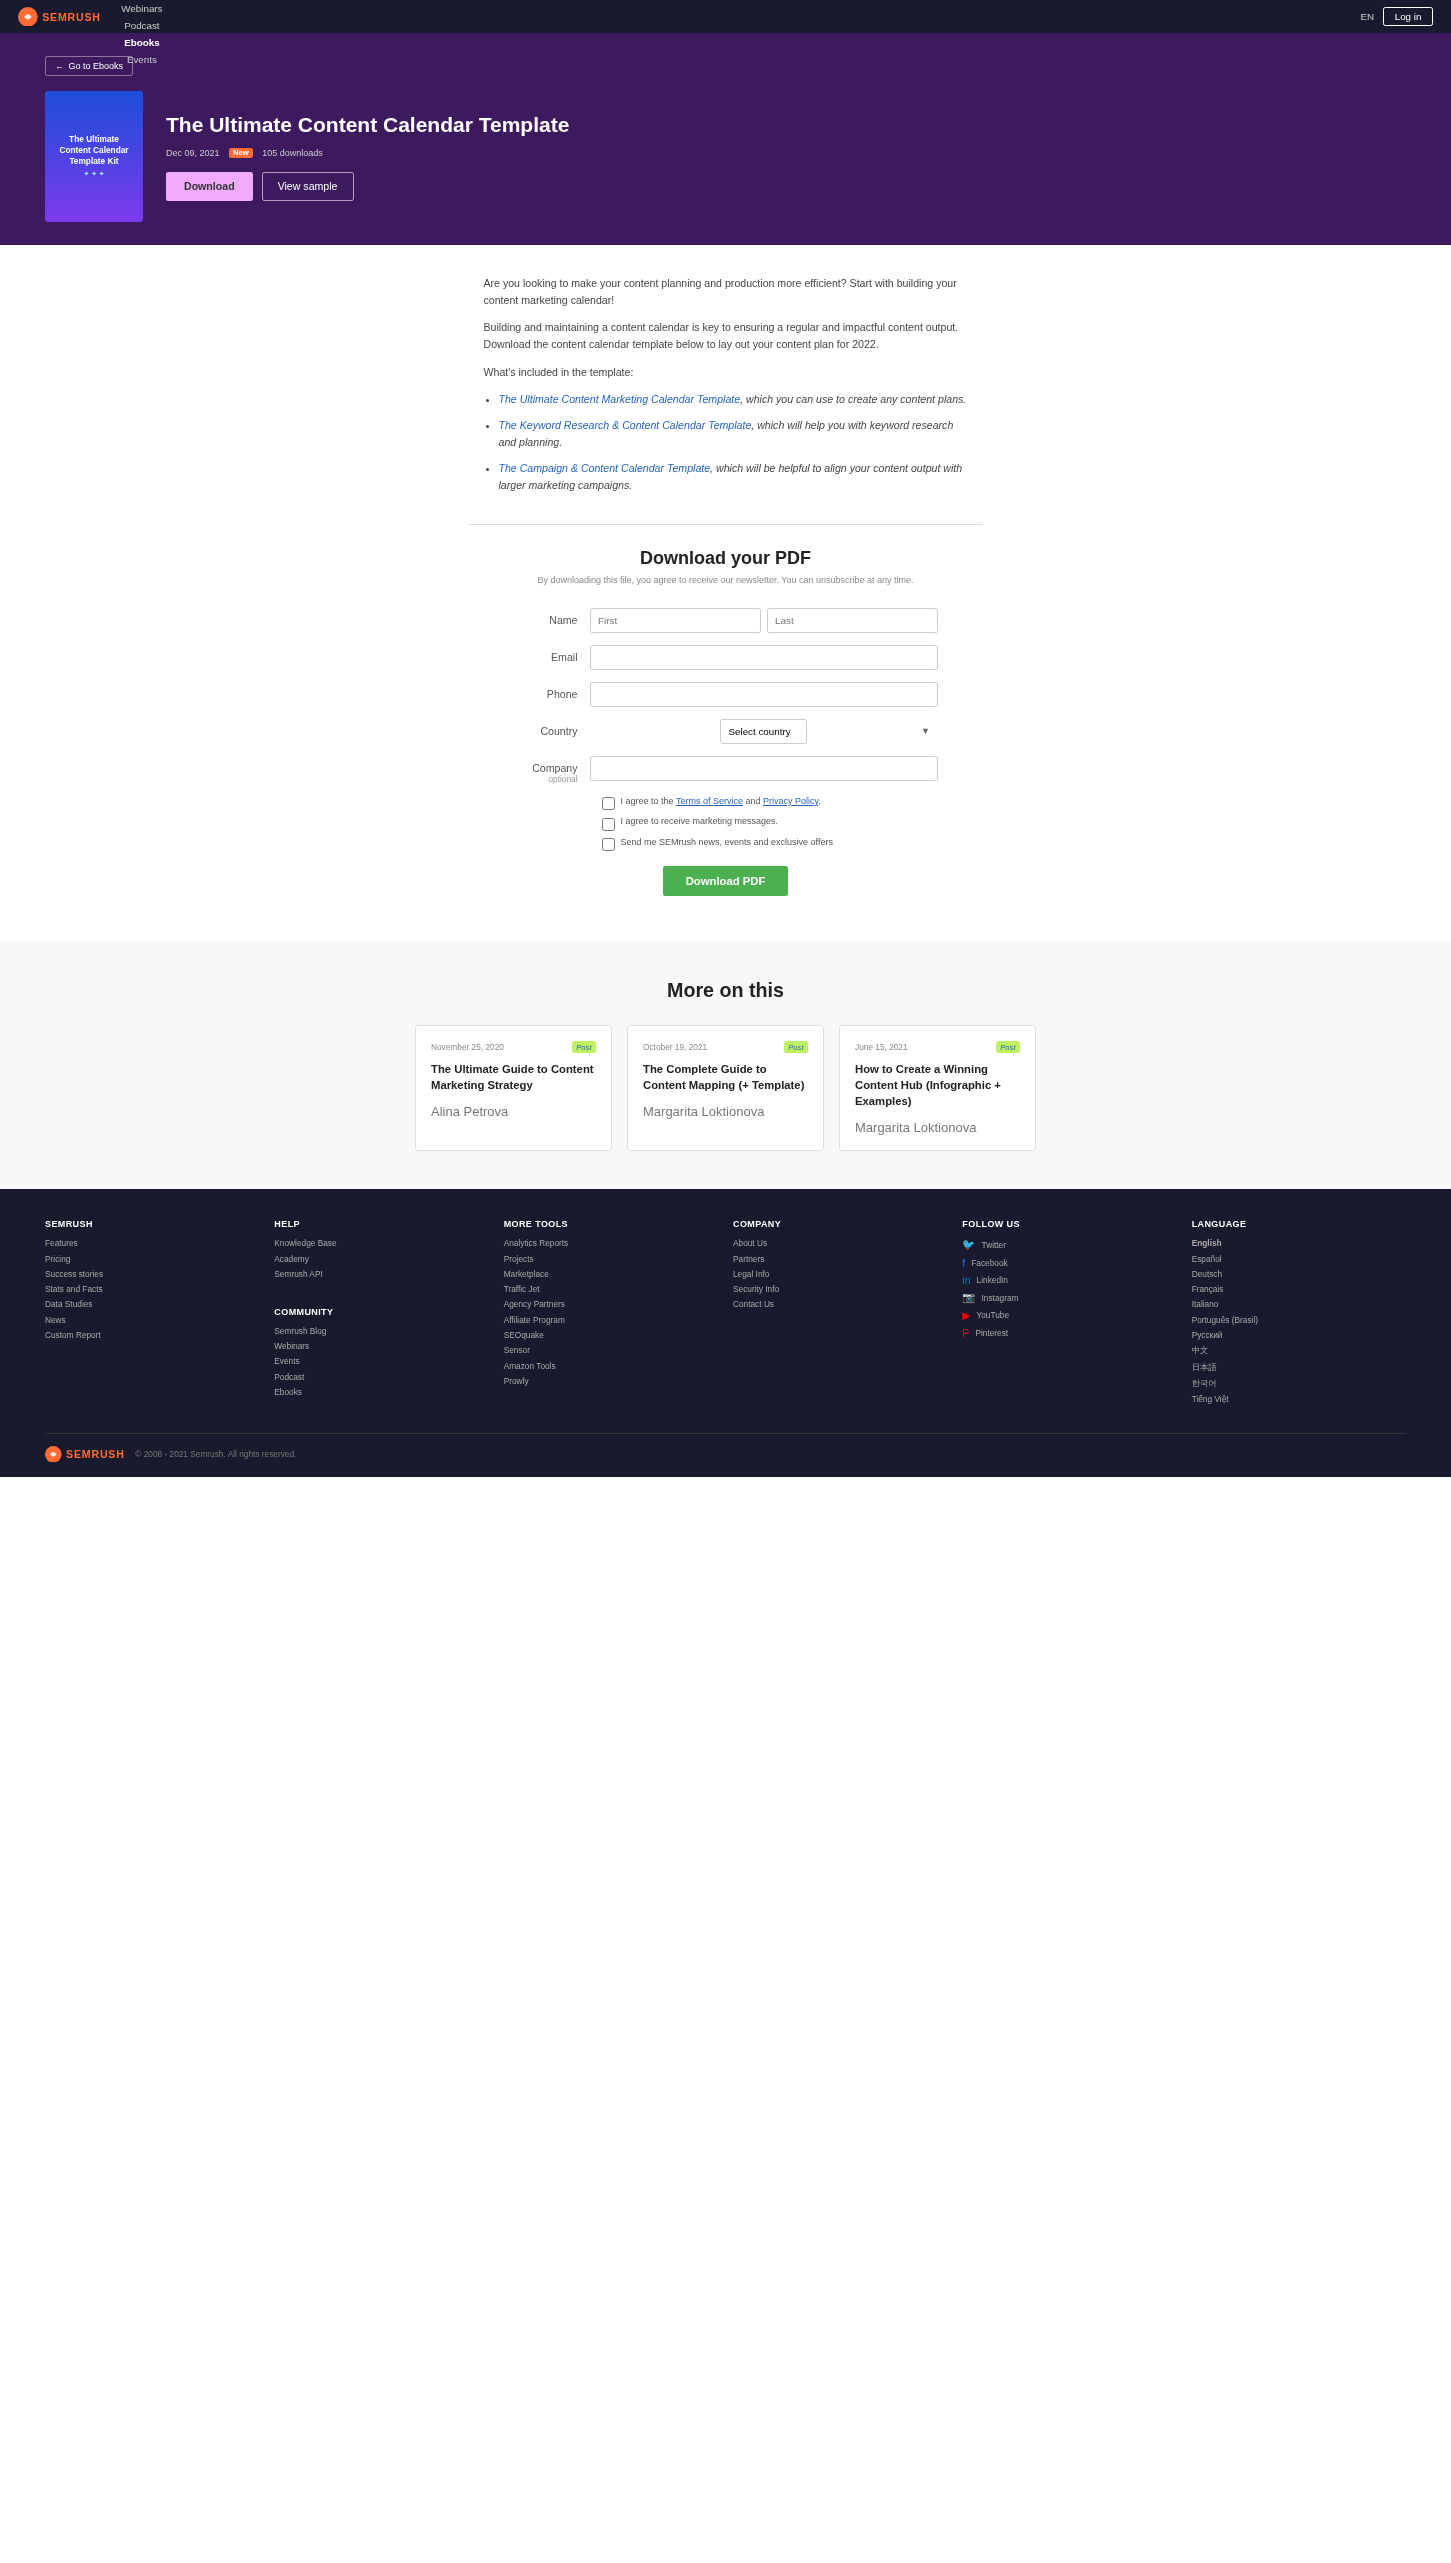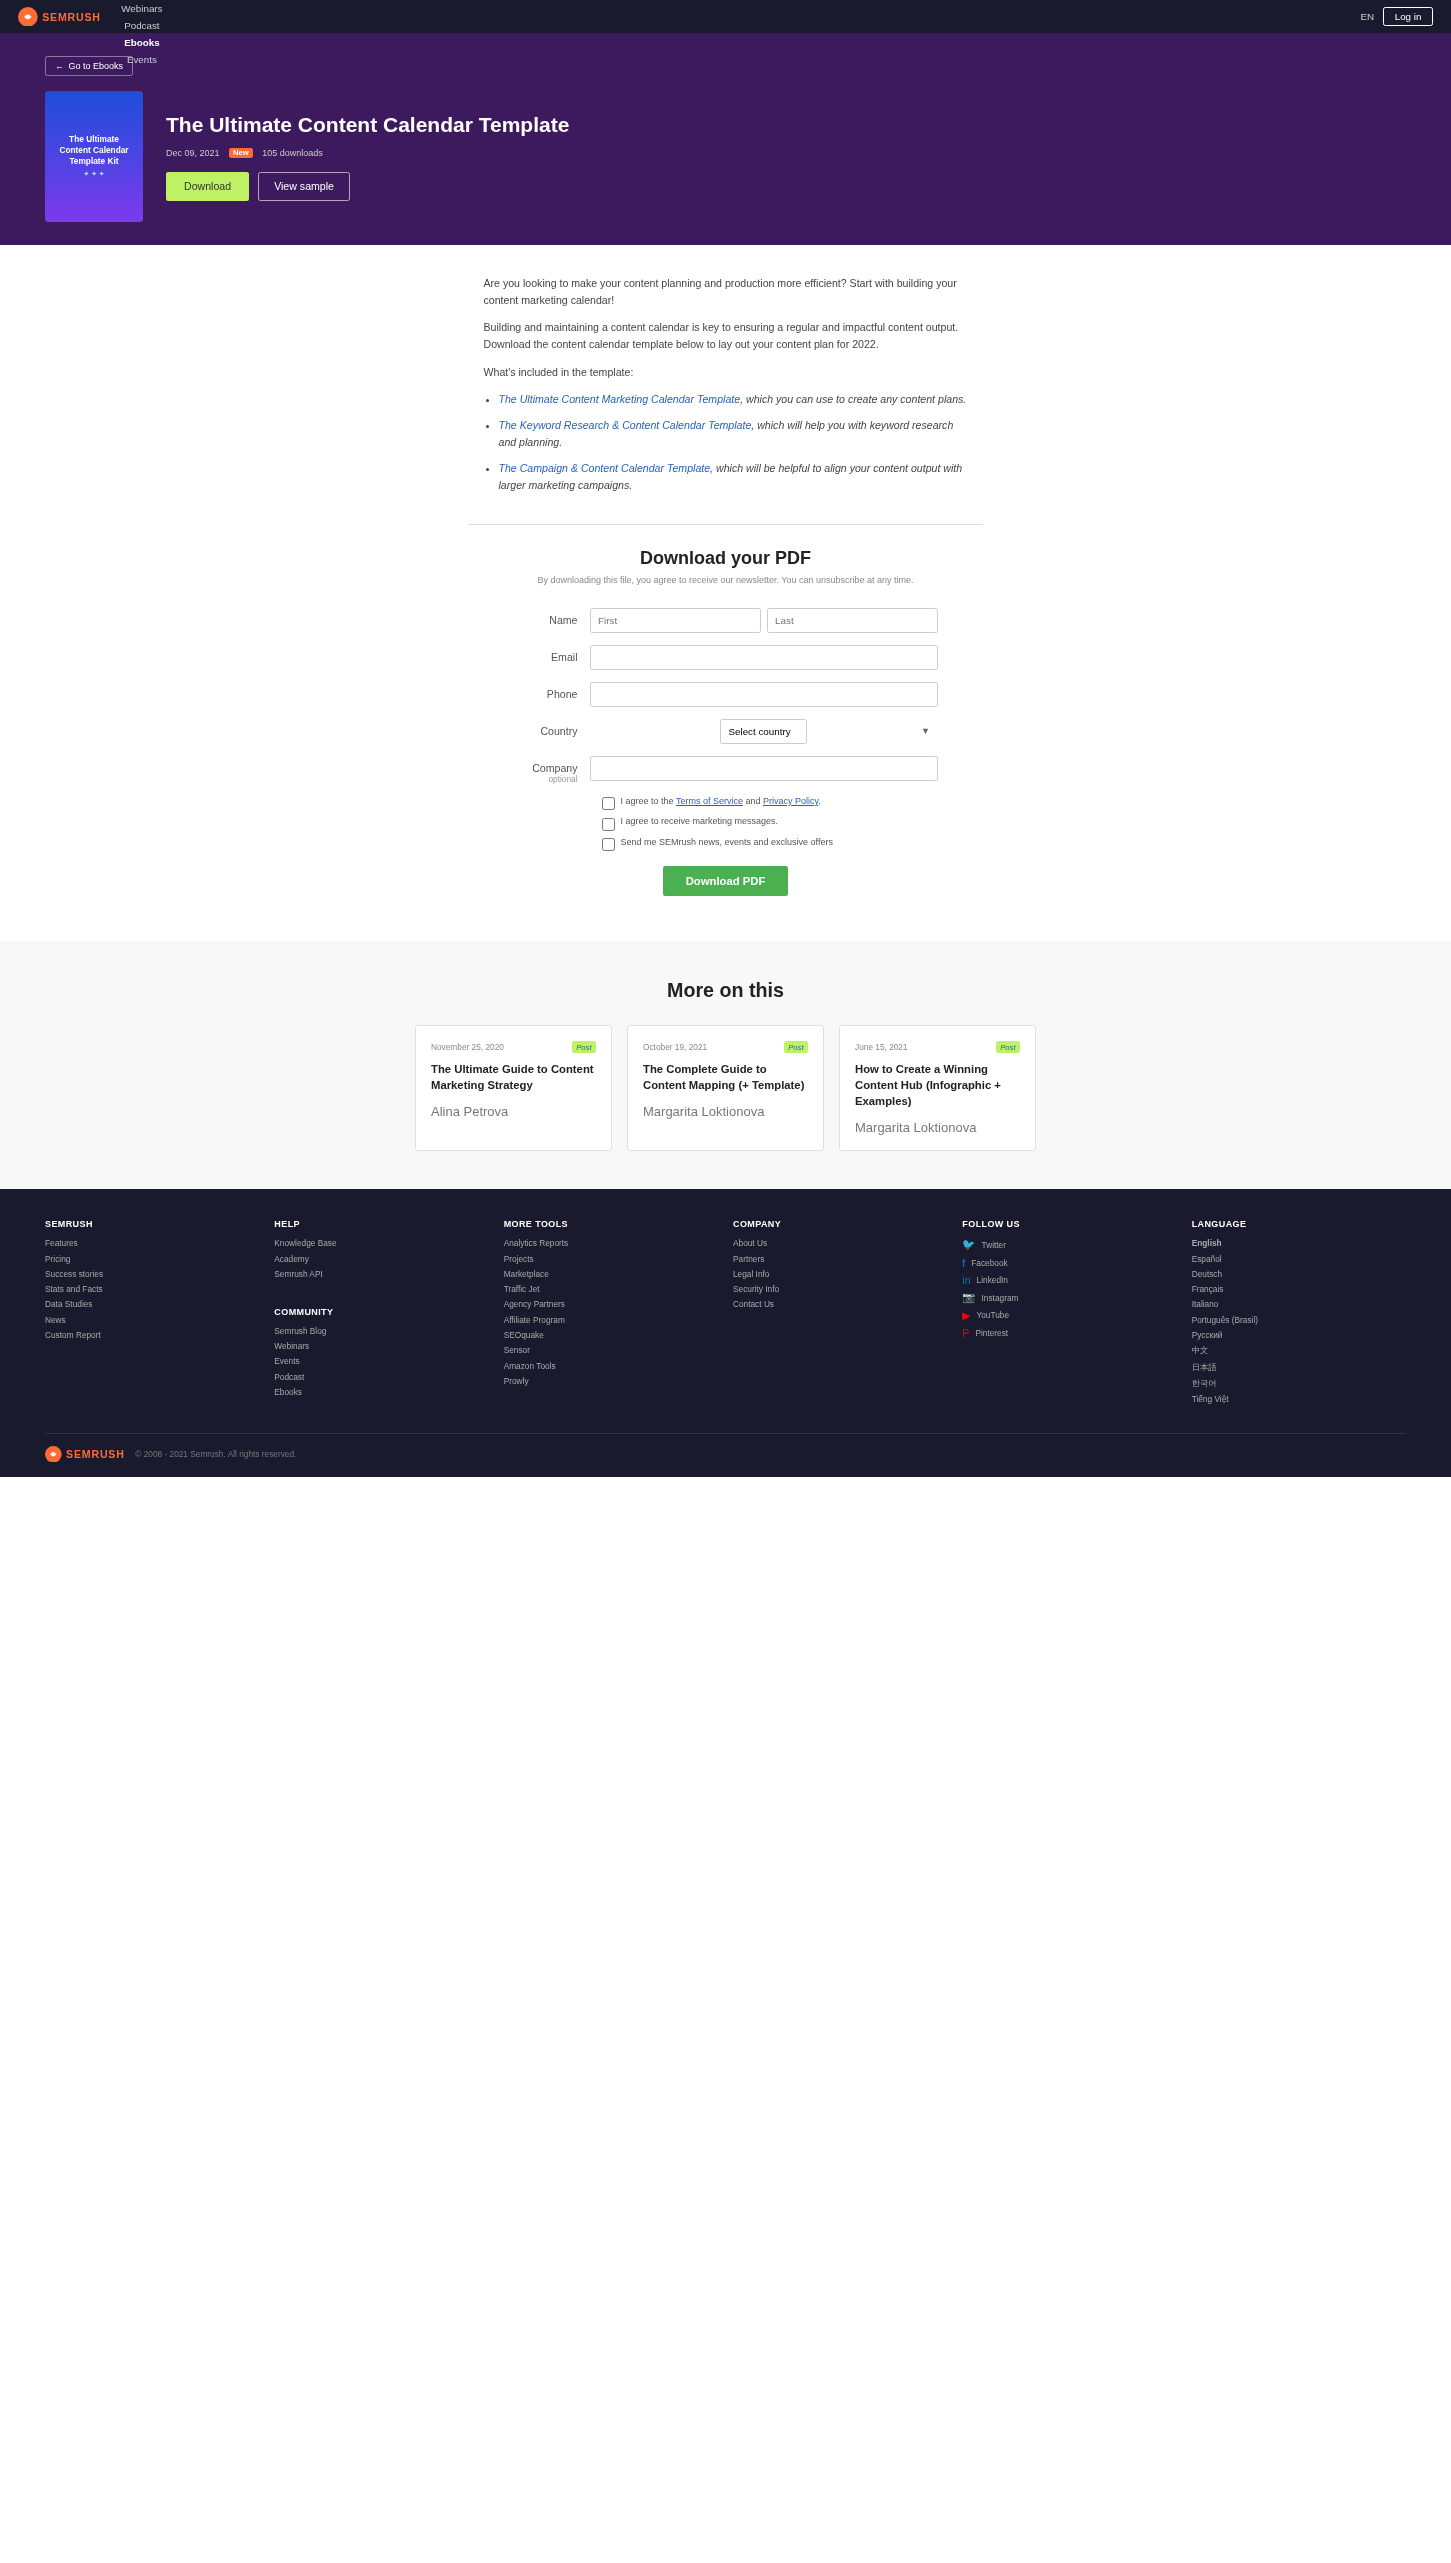--- a/index.html
+++ b/index.html
@@ -93,28 +93,28 @@
     .badge-new {
       background: #ff6b35;
       color: #fff;
       padding: 0.8px 4.5px;
       border-radius: 2.3px;
       font-size: 7.6px;
       font-weight: bold;
     }
     .hero-actions { display: flex; gap: 9px; }
     .btn-download {
-      background: #bef264;
+      background: #f0abfc;
       color: #333;
       border: none;
       padding: 7.6px 18px;
       border-radius: 2.3px;
       cursor: pointer;
       font-size: 10.6px;
-      font-weight: 400;
+      font-weight: 700;
     }
     .btn-sample {
       background: transparent;
       color: #fff;
       border: 0.8px solid rgba(255,255,255,0.6);
       padding: 7.6px 15px;
       border-radius: 2.3px;
       cursor: pointer;
       font-size: 10.6px;
     }

